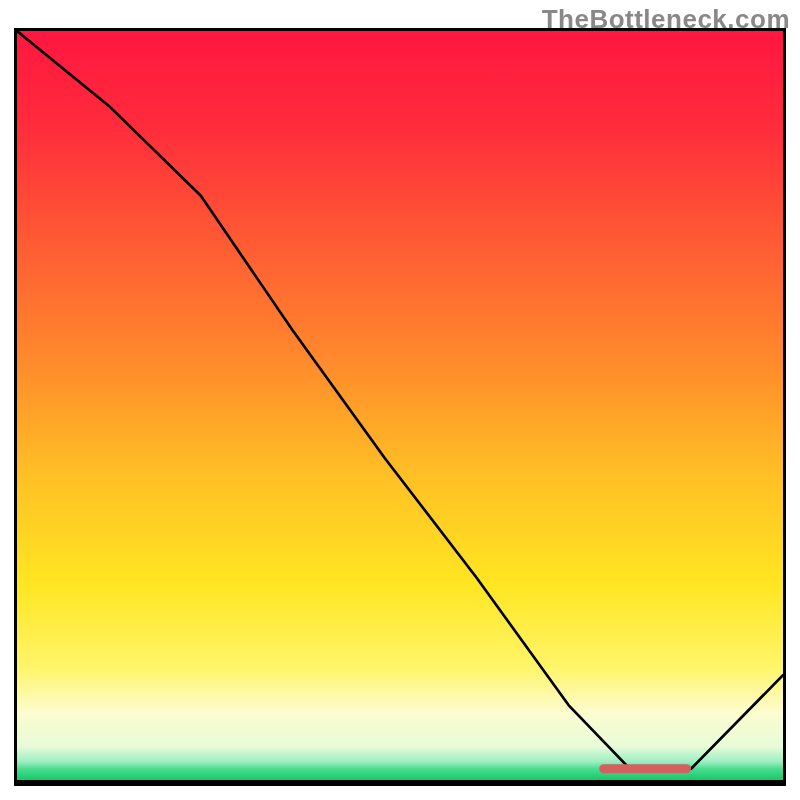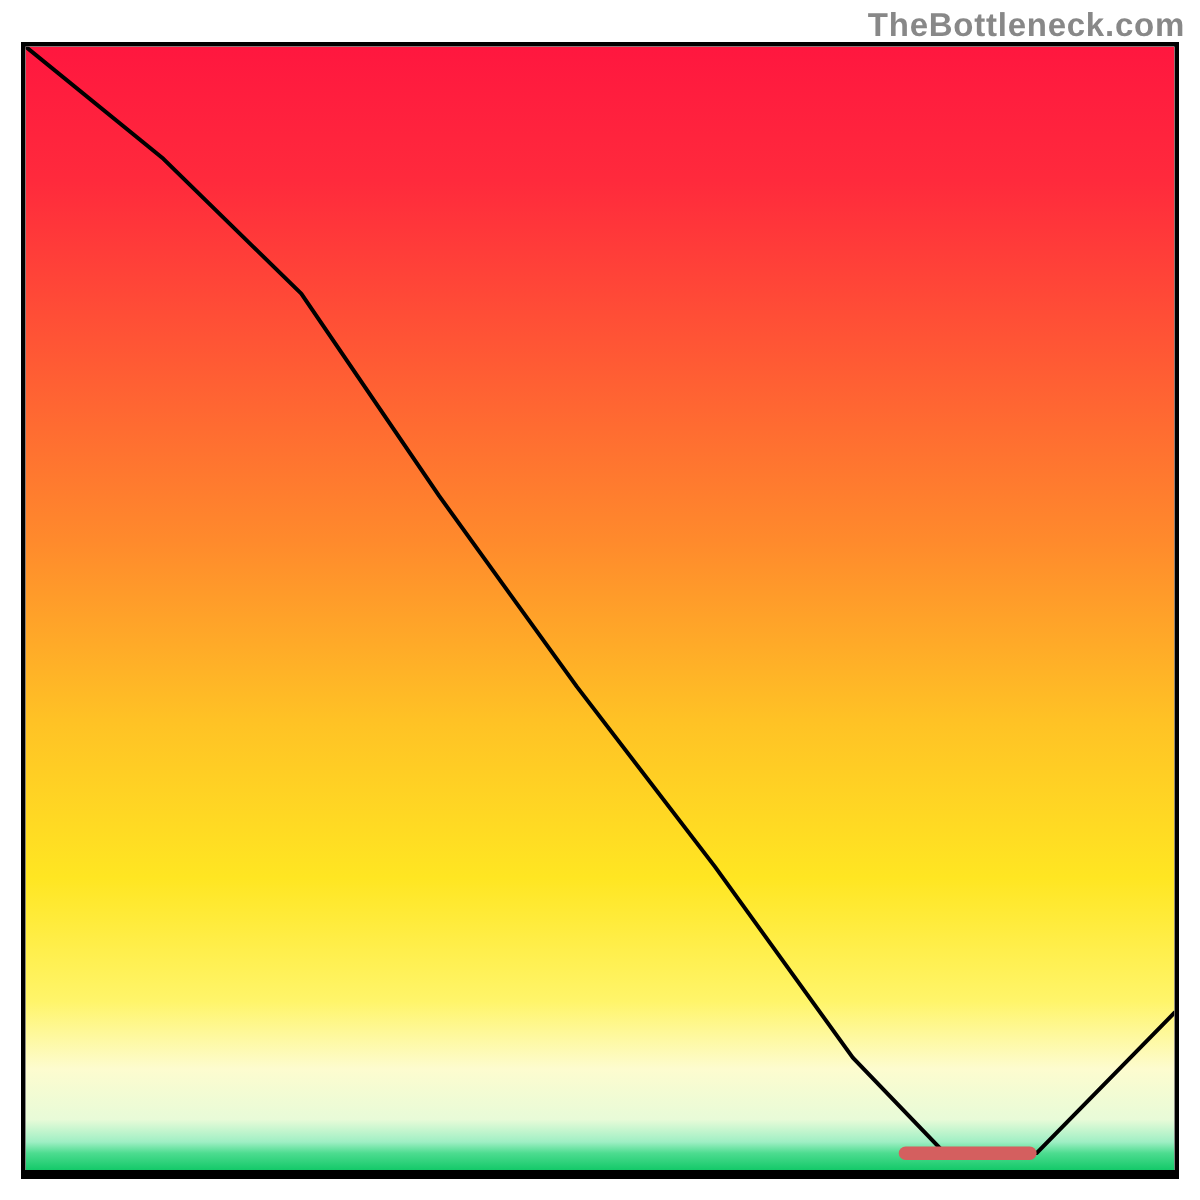--- a/index.html
+++ b/index.html
@@ -14,21 +14,21 @@
   .frame {
     position: relative;
     width: 800px;
     height: 800px;
   }
   .watermark {
     position: absolute;
     top: 4px;
     right: 10px;
     color: #888;
-    font-size: 22px;
+    font-size: 26px;
     font-weight: 600;
     letter-spacing: 0.5px;
     z-index: 10;
   }
   .plot-border {
     position: absolute;
     left: 14px;
     top: 28px;
     width: 772px;
     height: 758px;

